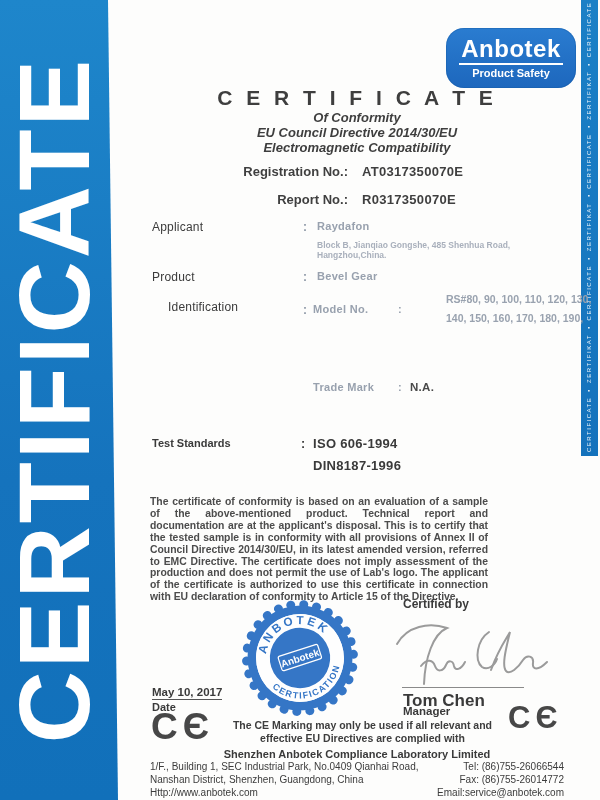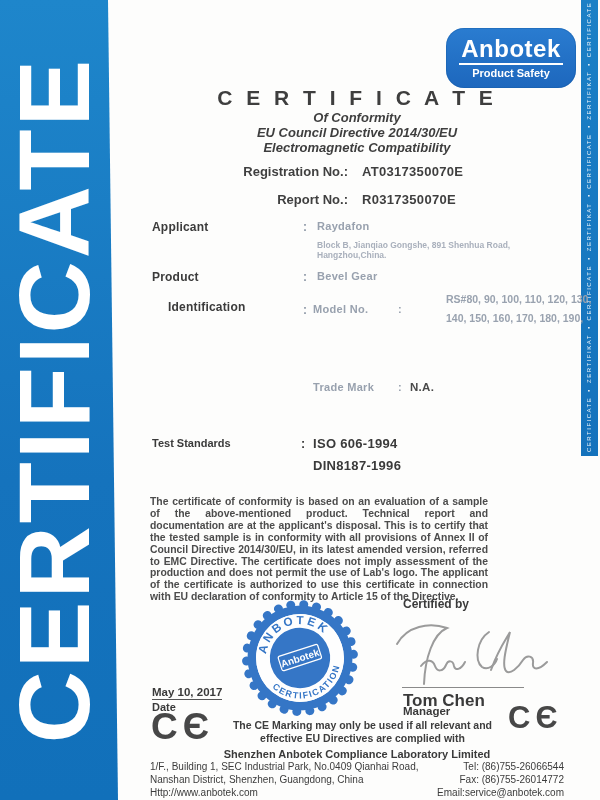--- a/index.html
+++ b/index.html
@@ -36,21 +36,21 @@
   .title-block { position:absolute; left:150px; top:86px; width:414px; text-align:center; color:#3e3e3e; }
   .title-main { font-size:21px; font-weight:bold; letter-spacing:4px; }
   .title-sub  { font-size:13px; font-weight:bold; line-height:15px;font-style:italic; }
 
   
   .numrow { position:absolute; left:150px; width:414px; font-size:13px; font-weight:bold; color:#3f3f3f; }
   .numrow .lab { display:inline-block; width:198px; text-align:right; }
   .numrow .val { display:inline-block; margin-left:14px; letter-spacing:.3px; }
 
   
-  .flab { position:absolute; left:152px; font-size:12px; font-weight:bold; color:#3b3b3b; letter-spacing:.2px; }
+  .flab { position:absolute; left:152px; font-size:12px; font-weight:normal; color:#3b3b3b; letter-spacing:.2px; }
   .fcolon { position:absolute; left:303px; font-size:12px; font-weight:bold; color:#8f99a7; }
   .fval { position:absolute; left:317px; font-size:11px; font-weight:bold; color:#98a1ae; letter-spacing:.3px; }
   .faddr { position:absolute; left:317px; font-size:8.5px; font-weight:600; color:#a9b0bc; line-height:10.5px; width:220px; }
   .mcolon { position:absolute; left:398px; font-size:11px; font-weight:bold; color:#98a1ae; }
   .mvals { position:absolute; left:410px; font-size:10.5px; font-weight:bold; color:#99a2af; line-height:19px; width:150px; }
   .dark { color:#4a4a4a; }
 
   .ts-lab { position:absolute; left:152px; top:437px; font-size:11px; font-weight:bold; color:#3a3a3a;text-align:center; }
   .ts-colon { position:absolute; left:301px; top:437px; font-size:12.5px; font-weight:bold; color:#3a3a3a; }
   .ts-val { position:absolute; left:313px; font-size:13px; font-weight:bold; color:#3a3a3a; letter-spacing:.3px; }
@@ -112,21 +112,21 @@
   <div class="numrow" style="top:164px;">
     <span class="lab">Registration No.:</span><span class="val">AT0317350070E</span>
   </div>
   <div class="numrow" style="top:192px;">
     <span class="lab">Report No.:</span><span class="val">R0317350070E</span>
   </div>
 
   <div class="flab" style="top:220px;">Applicant</div>
   <div class="fcolon" style="top:220px;">:</div>
   <div class="fval" style="top:220px;">Raydafon</div>
-  <div class="faddr" style="top:240px;">Block B, Jianqiao Gongshe, 891 Shenhua Road,</div>
+  <div class="faddr" style="top:240px;">Block B, Jianqiao Gongshe, 485 Shenhua Road,</div>
   <div class="faddr" style="top:250px;">Hangzhou,China.</div>
 
   <div class="flab" style="top:270px;">Product</div>
   <div class="fcolon" style="top:270px;">:</div>
   <div class="fval" style="top:270px;">Bevel Gear</div>
 
   <div class="flab" style="top:300px;padding-left:16px;">Identification</div>
   <div class="fcolon" style="top:303px;">:</div>
   <div class="fval" style="top:303px; left:313px;">Model No.</div>
   <div class="mcolon" style="top:303px;">:</div>

